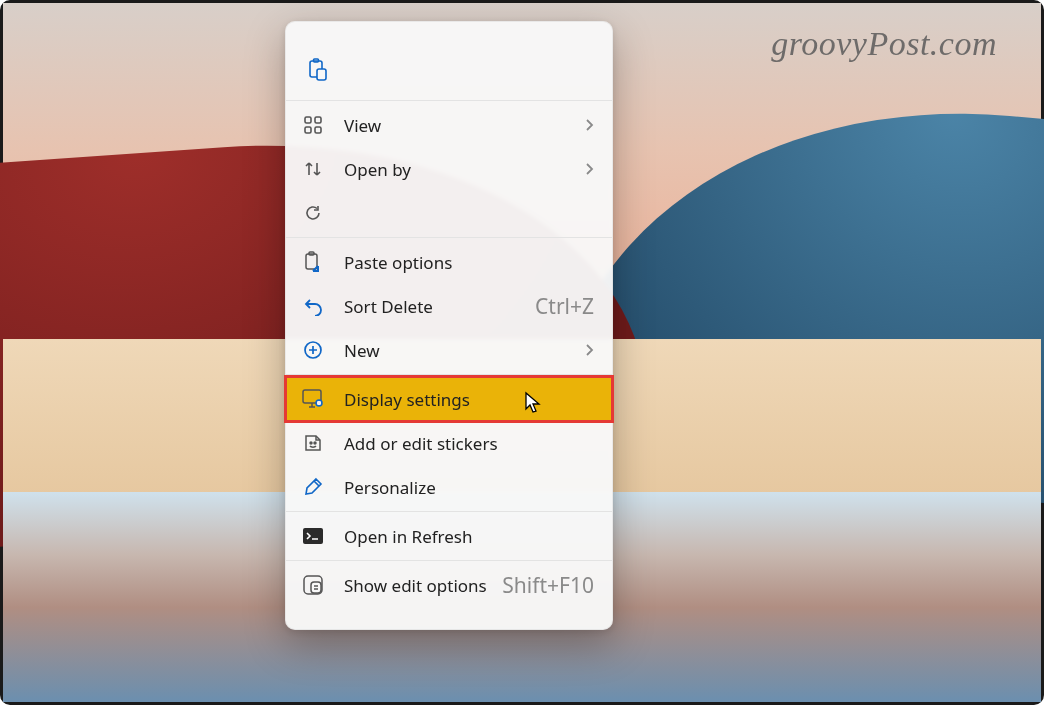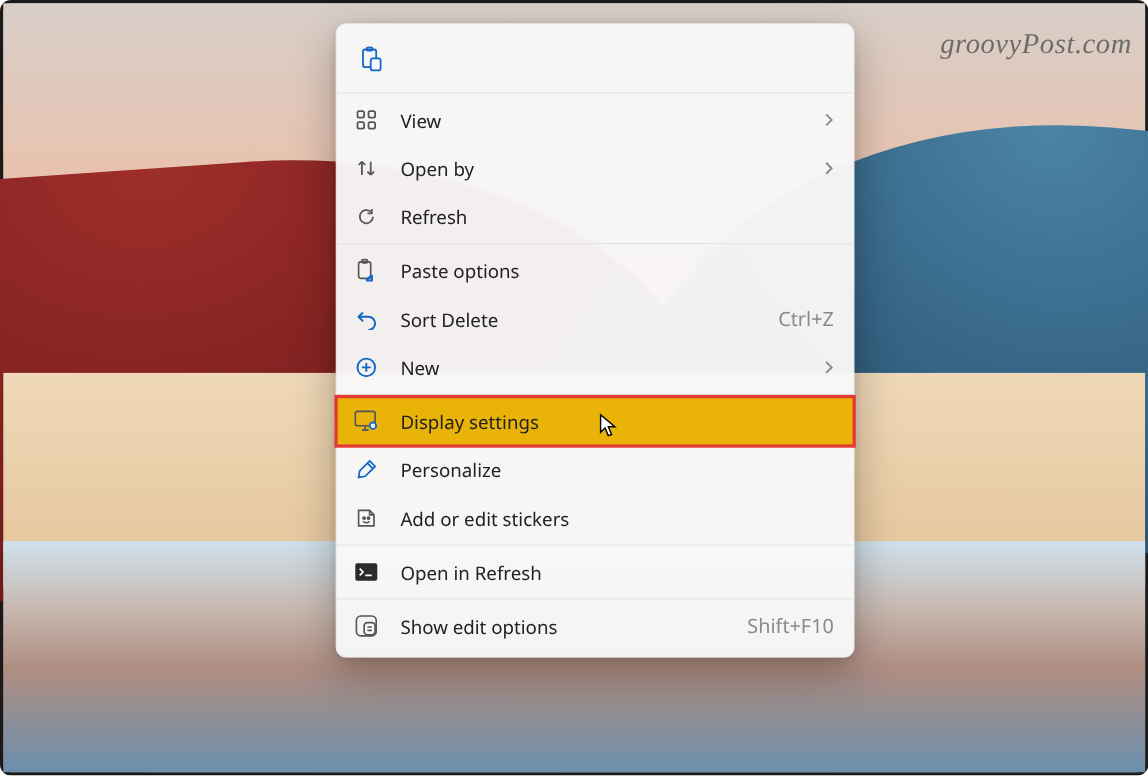--- a/index.html
+++ b/index.html
@@ -26,35 +26,35 @@
     border: 3px solid #1a1a1a;
     border-radius: 10px;
   }
   
   .sky { position:absolute; inset:0; height:38%; background:linear-gradient(#d8cfc9,#e7c3b0 55%,#ebb59d); }
   .hill-left { position:absolute; left:-8%; top:20%; width:70%; height:55%; background:radial-gradient(ellipse at 30% 0%, #9e2e2a, #6f1b1b 70%); border-top-right-radius:70% 90%; border-bottom-right-radius:40% 30%; transform:skewY(-4deg); }
   .hill-right { position:absolute; right:-8%; top:14%; width:55%; height:55%; background:radial-gradient(ellipse at 70% 0%, #4b84a7, #27506e 75%); border-top-left-radius:80% 95%; transform:skewY(5deg); }
   .field { position:absolute; left:0; right:0; top:48%; height:28%; background:linear-gradient(#efd8b8,#e4c49a); }
   .water { position:absolute; left:0; right:0; bottom:0; height:30%; background:linear-gradient(#cfe1ec,#c7b7af 30%,#b08e82 55%,#6b8faf); }
   .watermark {
-    position:absolute; top:22px; right:12px;
+    position:absolute; top:22px; right:44px;
     font-family: Georgia, 'Times New Roman', serif;
-    font-style: italic; font-size:26px; color:#5b5b5b; letter-spacing:.5px;
+    font-style: italic; font-size:34px; color:#5b5b5b; letter-spacing:.5px;
     opacity:.85; user-select:none;
   }
 
   .context-menu {
-    position:absolute; left:302px; top:18px;
-    width:472px;
+    position:absolute; left:282px; top:18px;
+    width:328px;
     background:rgba(248,248,248,.96);
     backdrop-filter: blur(2px);
     border:1px solid rgba(0,0,0,.06);
     border-radius:10px;
     box-shadow:0 14px 40px rgba(0,0,0,.28), 0 2px 8px rgba(0,0,0,.12);
-    padding:6px 0;
+    padding:22px 0;
   }
   .toolbar-row {
     display:flex; gap:10px; padding:8px 14px 10px;
   }
   .tool-btn {
     width:36px; height:36px; border-radius:6px;
     display:flex; align-items:center; justify-content:center;
     color:#1067c7;
   }
   .separator { height:1px; background:#e3e3e3; margin:2px 0; }
@@ -63,21 +63,21 @@
     height:44px; padding:0 18px 0 14px;
     font-size:17px; color:#222;
     position:relative;
   }
   .item .ico {
     width:26px; height:26px; flex:0 0 26px;
     display:flex; align-items:center; justify-content:center;
     margin-right:18px; color:#404040;
   }
   .item .label { flex:1 1 auto; }
-  .item .shortcut { color:#8a8a8a; font-size:18px; margin-left:12px; }
+  .item .shortcut { color:#8a8a8a; font-size:21px; margin-left:12px; }
   .item .chev { color:#8a8a8a; margin-left:12px; }
   .highlighted {
     outline:3px solid #e53935;
     outline-offset:-1px;
     background:#eab308;
   }
   .cursor {
     position:absolute; width:18px; height:24px; pointer-events:none;
   }
   svg { display:block; }
@@ -140,21 +140,20 @@
       </span>
     </div>
 
     <div class="item">
       <span class="ico">
         <svg width="20" height="20" viewBox="0 0 20 20" fill="none" stroke="#555" stroke-width="1.6">
           <path d="M16 10a6 6 0 1 1-2-4.5"></path>
             <path d="M15 3v4h-4"></path>
         </svg>
       </span>
-      <span class="label">Refresh</span>
     </div>
 
     <div class="separator"></div>
 
     <div class="item">
       <span class="ico">
         <svg width="20" height="22" viewBox="0 0 20 22" fill="none" stroke="#555" stroke-width="1.5">
           <rect x="3" y="3" width="11" height="15" rx="2"></rect>
             <rect x="6" y="1" width="5" height="3" rx="1"></rect>
           <path d="M10 20l5-5" stroke="#1067c7" stroke-width="2"></path>
@@ -200,45 +199,45 @@
           <circle cx="18" cy="15" r="3" fill="#f7efee" stroke="#1067c7"></circle>
             <path d="M18 13v-1M18 18v-1M16 15h-1M21 15h-1" stroke="#1067c7"></path>
         </svg>
       </span>
       <span class="label">Display settings</span>
       <span class="cursor" style="left:238px; top:14px;">
         <svg width="18" height="24" viewBox="0 0 18 24">
           <path d="M2 2 L2 18 L6 14 L9 21 L12 20 L9 13 L15 13 Z" fill="#fff" stroke="#000" stroke-width="1.3"></path>
         </svg>
       </span>
-    </div>
-
-    <div class="item">
-      <span class="ico">
-        <svg width="22" height="22" viewBox="0 0 22 22" fill="none" stroke="#1067c7" stroke-width="1.6">
-          <path d="M14 3l5 5-9 9-6 1 1-6z"></path>
-            <path d="M12 5l5 5"></path>
-        </svg>
-      </span>
-      <span class="label">Personalize</span>
     </div>
 
     <div class="item">
       <span class="ico">
         <svg width="22" height="22" viewBox="0 0 22 22" fill="none" stroke="#555" stroke-width="1.5">
           <path d="M4 4h10l4 4v10H4z"></path>
             <path d="M14 4v4h4"></path>
           <circle cx="9" cy="11" r="1" fill="#555"></circle>
             <circle cx="13" cy="11" r="1" fill="#555"></circle>
           <path d="M8 14c1 1.5 5 1.5 6 0"></path>
         </svg>
       </span>
       <span class="label">Add or edit stickers</span>
     </div>
 
+    <div class="item">
+      <span class="ico">
+        <svg width="22" height="22" viewBox="0 0 22 22" fill="none" stroke="#1067c7" stroke-width="1.6">
+          <path d="M14 3l5 5-9 9-6 1 1-6z"></path>
+            <path d="M12 5l5 5"></path>
+        </svg>
+      </span>
+      <span class="label">Personalize</span>
+    </div>
+
     <div class="separator"></div>
 
     <div class="item">
       <span class="ico">
         <svg width="22" height="18" viewBox="0 0 22 18">
           <rect x="1" y="1" width="20" height="16" rx="2" fill="#2b2b2b"></rect>
           <path d="M5 6l3 3-3 3M10 12h6" stroke="#fff" stroke-width="1.6" fill="none"></path>
         </svg>
       </span>
       <span class="label">Open in Refresh</span>

